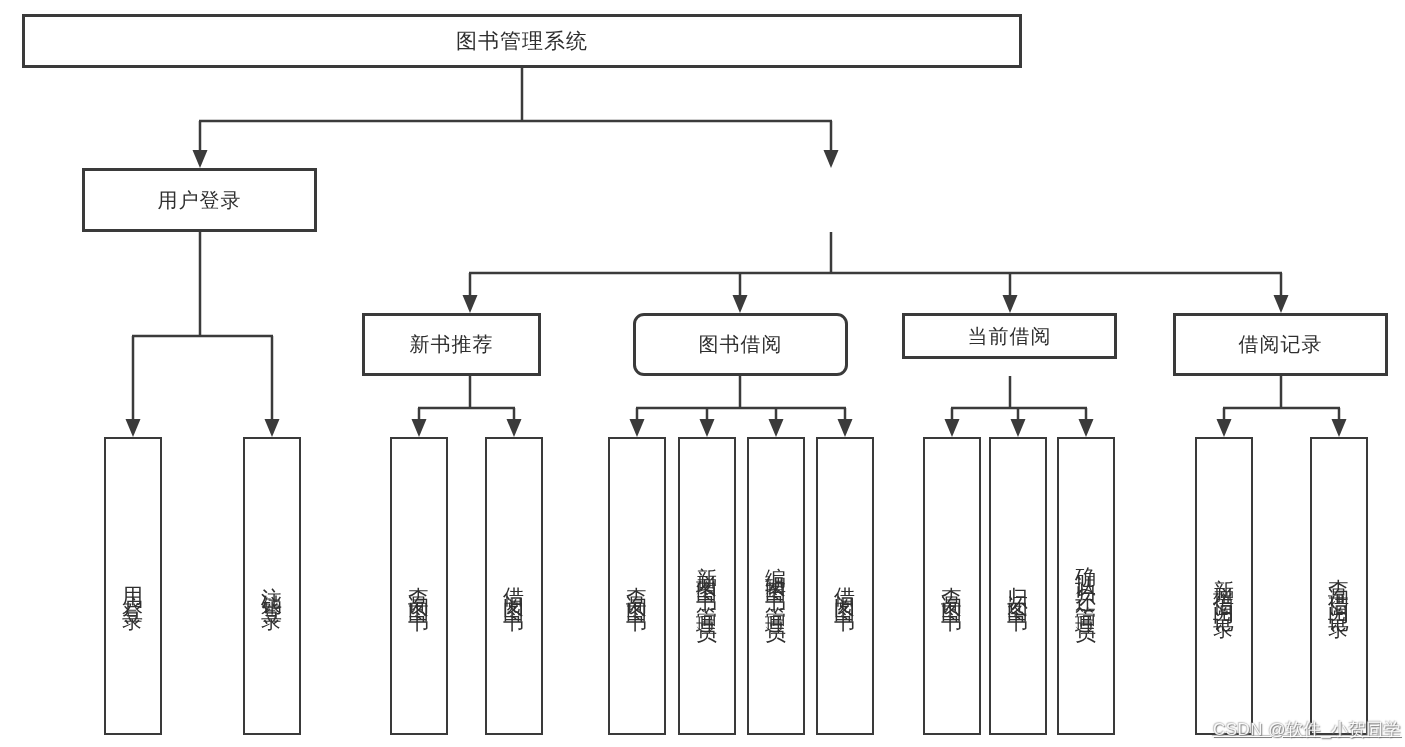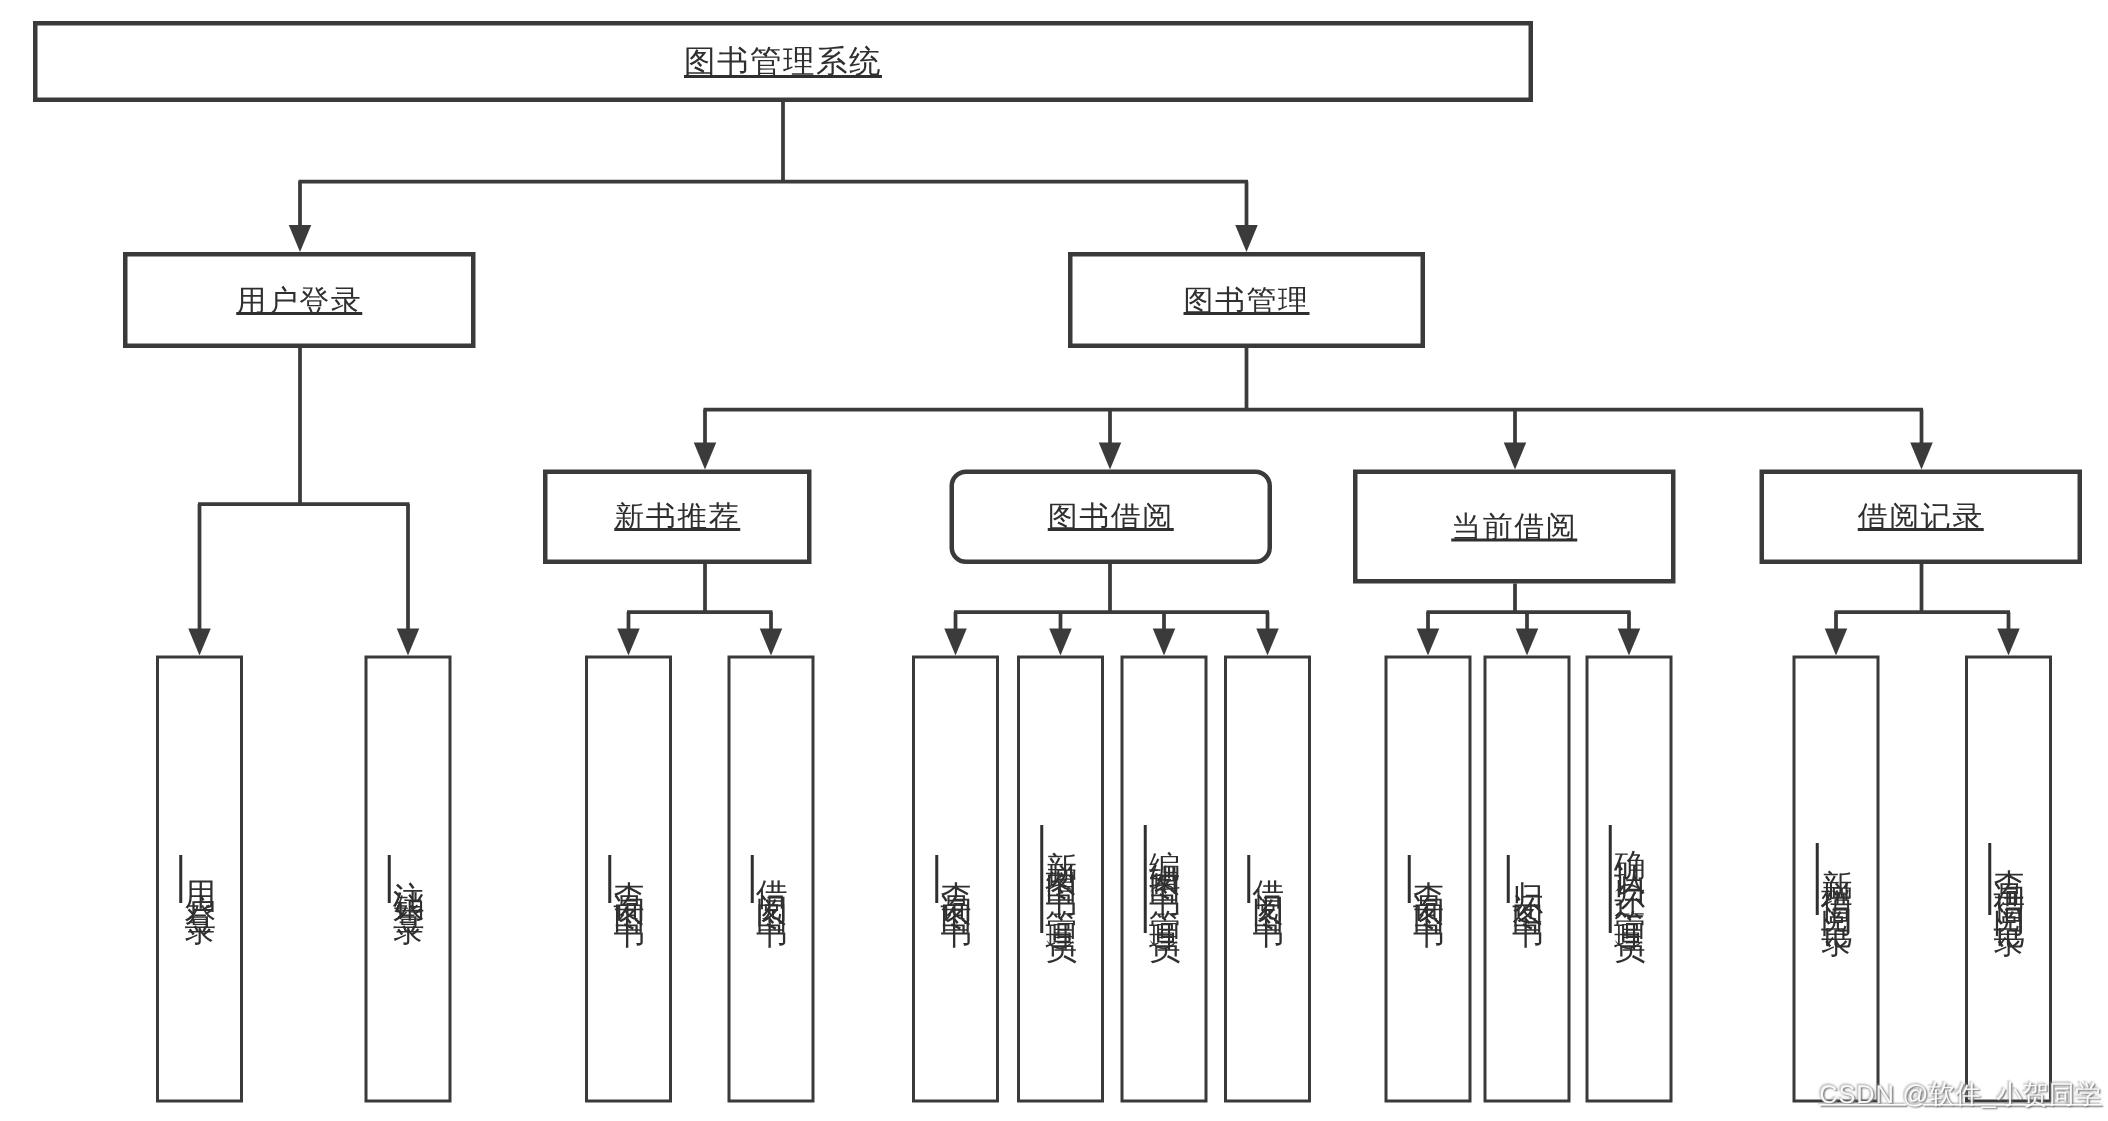--- a/index.html
+++ b/index.html
@@ -25,21 +25,20 @@
   }
   .box {
     position: absolute;
     box-sizing: border-box;
     border: 3px solid #3a3a3a;
     background: #ffffff;
     display: flex;
     align-items: center;
     justify-content: center;
     color: #2f2f2f;
-    text-decoration: underline;
   }
   .box.h { 
     font-size: 20px;
     letter-spacing: 1px;
     white-space: nowrap;
   }
   .box.root-box {
     font-size: 21px;
   }
   .box.leaf {
@@ -148,31 +147,28 @@
     </g>
   </svg>
 
   <div class="box h root-box" style="left:22px; top:14px; width:1000px; height:54px;">
     <span>图书管理系统</span>
   </div>
 
   <div class="box h" style="left:82px; top:168px; width:235px; height:64px;">
     <span>用户登录</span>
   </div>
-  <div class="box h" style="left:712px; top:168px; width:238px; height:64px;">
-    <span>图书管理</span>
-  </div>
 
   <div class="box h" style="left:362px; top:313px; width:179px; height:63px;">
     <span>新书推荐</span>
   </div>
   <div class="box h" style="left:633px; top:313px; width:215px; height:63px;border-radius:11px;">
     <span>图书借阅</span>
   </div>
-  <div class="box h" style="left:902px; top:313px; width:215px; height:76px;">
+  <div class="box h" style="left:902px; top:313px; width:215px; height:46px;">
     <span>当前借阅</span>
   </div>
   <div class="box h" style="left:1173px; top:313px; width:215px; height:63px;">
     <span>借阅记录</span>
   </div>
 
   <div class="box leaf" style="left:104px; top:437px; width:58px; height:298px;">
     <span>用户登录</span>
   </div>
   <div class="box leaf" style="left:243px; top:437px; width:58px; height:298px;">

